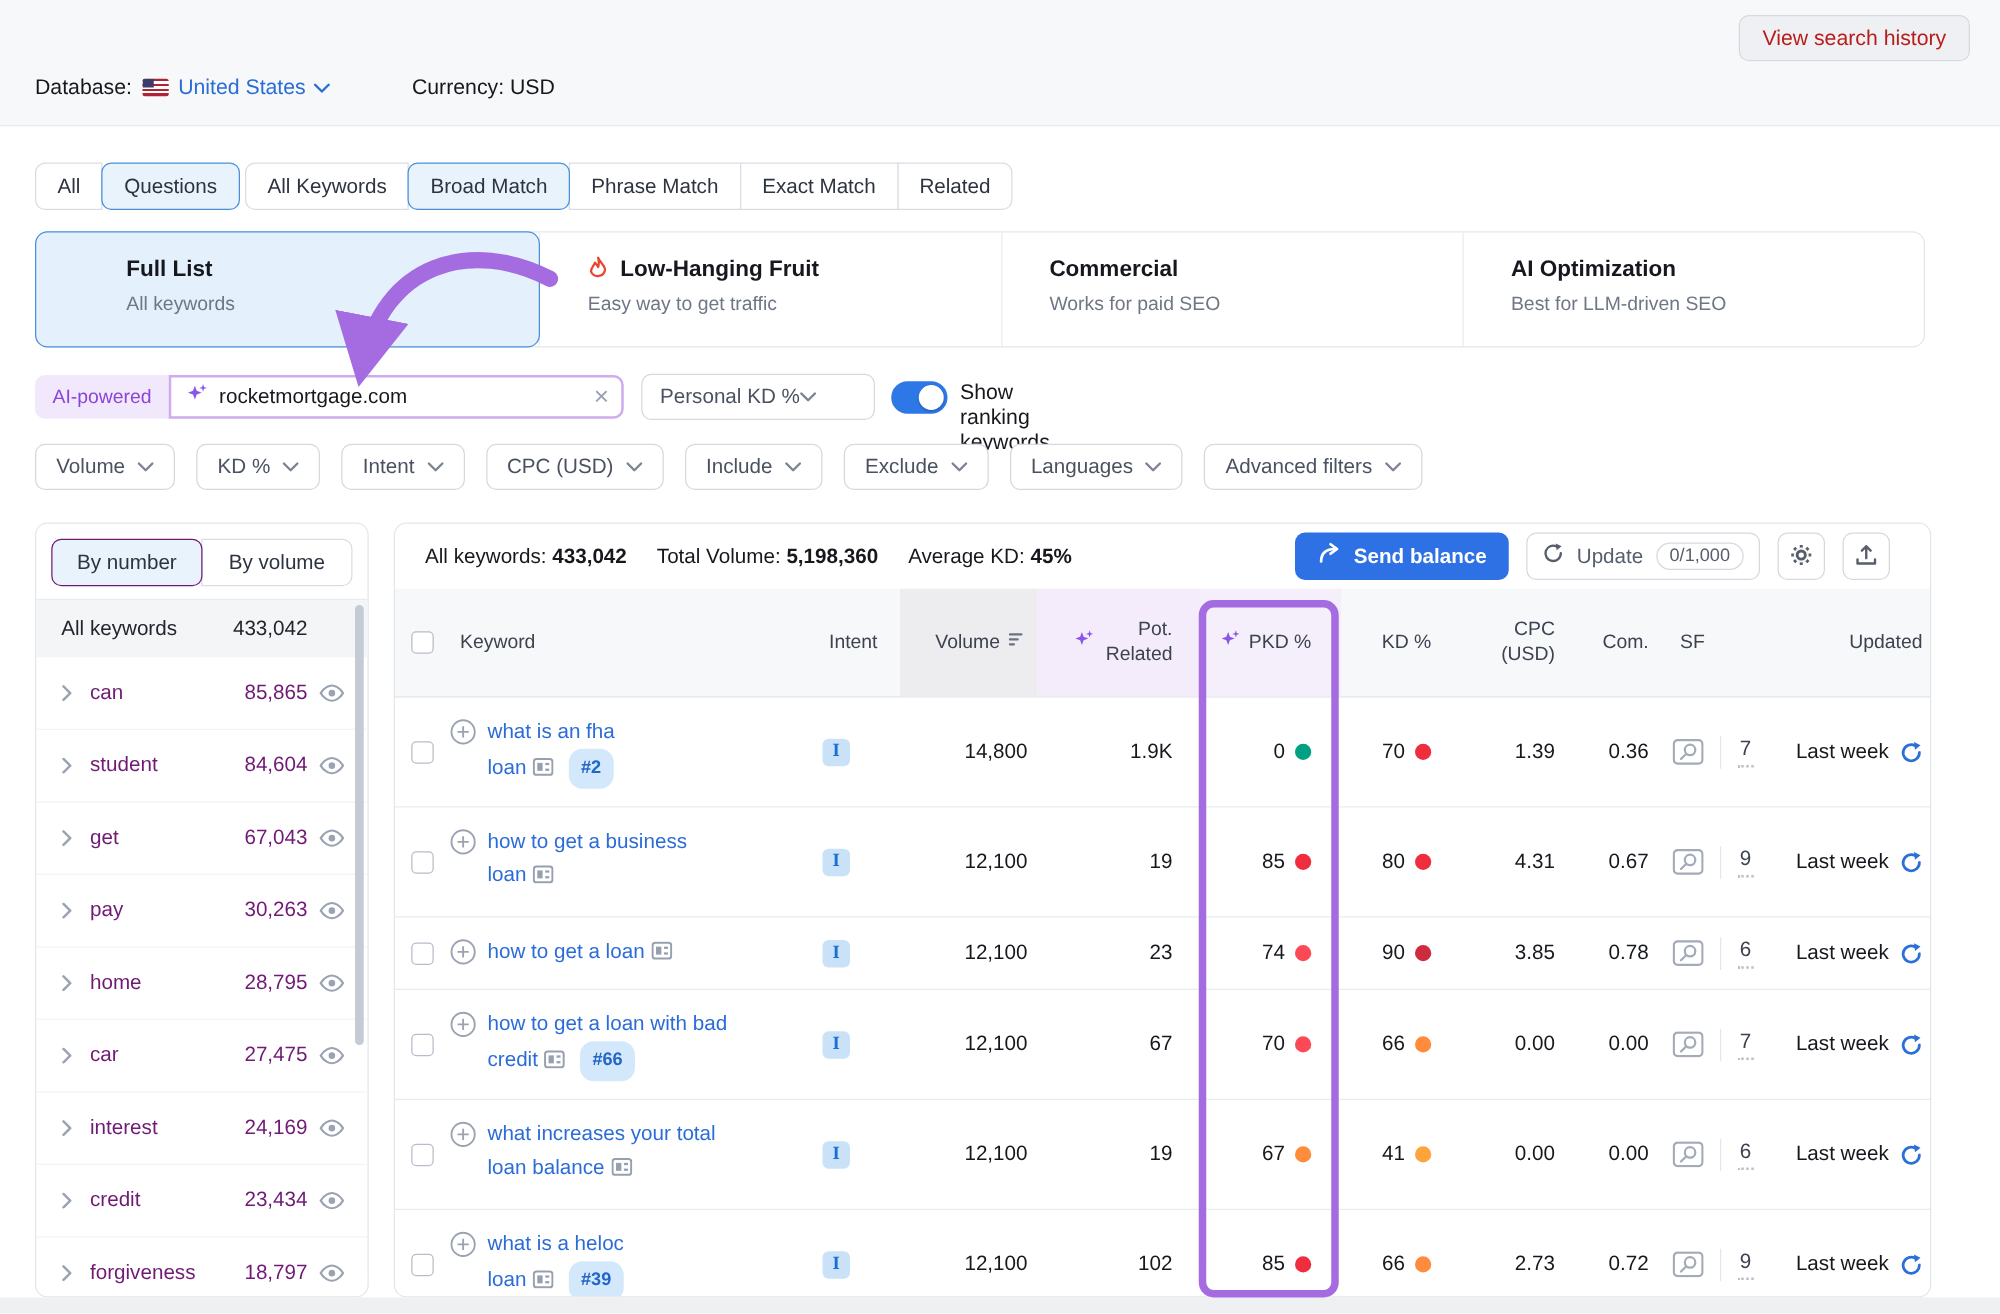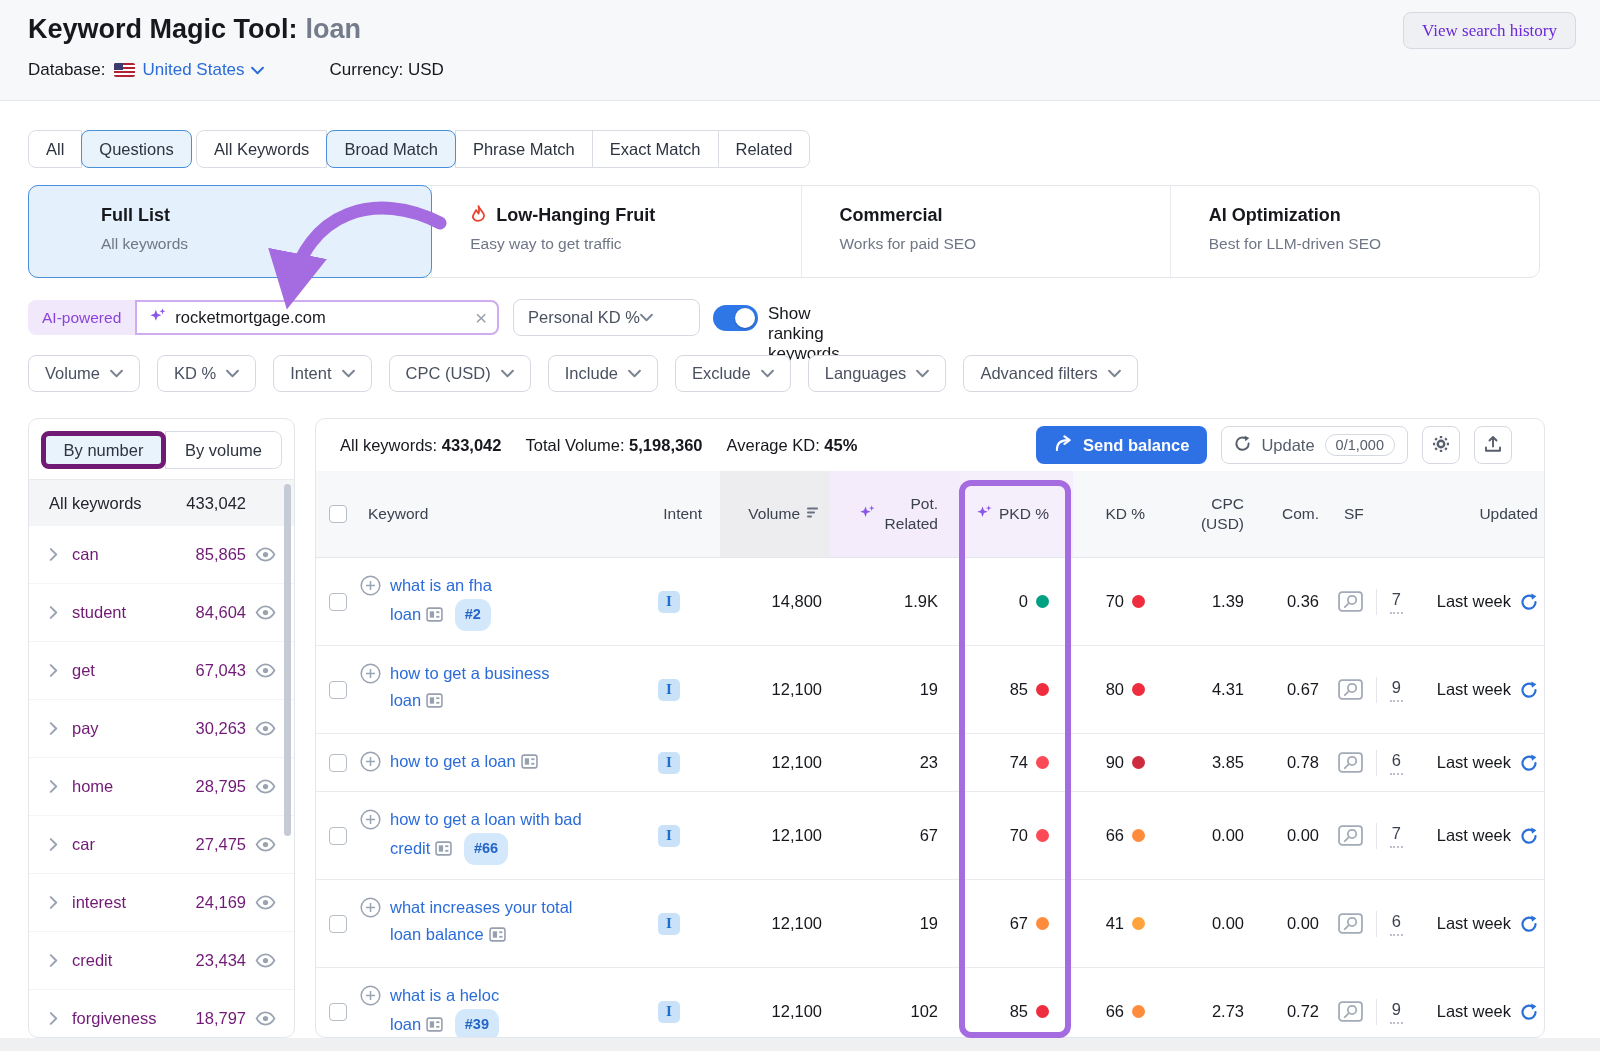--- a/index.html
+++ b/index.html
@@ -11,22 +11,22 @@
   .top-header { position:absolute; left:0; top:0; width:1600px; height:101px; background:#f7f8f9; border-bottom:1px solid #e7e9ed; }
   .title-row { position:absolute; left:28px; top:14px; font-size:27px; font-weight:700; color:#16181d; }
   .title-row .query { color:#747c8c; font-weight:600; margin-left:8px; }
   .db-row { position:absolute; left:28px; top:60px; font-size:17px; display:flex; align-items:center; gap:8px; color:#16181d; }
   .flag { position:relative; width:21px; height:14px; display:inline-block; border-radius:2px; overflow:hidden;
           background:linear-gradient(#b22234 0 14%, #fff 14% 28%, #b22234 28% 42%, #fff 42% 56%, #b22234 56% 70%, #fff 70% 84%, #b22234 84% 100%); }
   .flag::after { content:""; position:absolute; left:0; top:0; width:45%; height:50%; background:#3c3b6e; }
   .db-link { color:#2b6cd9; display:inline-flex; align-items:center; gap:6px; cursor:pointer; }
   .db-link .chev { color:#2b6cd9; display:inline-flex; }
   .currency { margin-left:58px; }
-  .view-history { position:absolute; right:24px; top:12px; height:37px; padding:0 18px; font-size:17px; color:#6d28d9;
-                  background:#eef0f3; border:1px solid #d6dae0; border-radius:8px; cursor:pointer; font-family:Liberation Serif, serif; }
+  .view-history { position:absolute; right:24px; top:12px; height:37px; padding:0 18px; font-size:17px; color:#b91c1c;
+                  background:#eef0f3; border:1px solid #d6dae0; border-radius:8px; cursor:pointer; font-family:Liberation Sans, sans-serif; }
 
   
   .tab-group { position:absolute; top:130px; display:flex; }
   .tg1 { left:28px; } .tg2 { left:196px; }
   .tab { height:38px; padding:0 17px; font-size:16.5px; color:#2d3340; background:#fff; border:1px solid #d9dde3;
          margin-left:-1px; cursor:pointer; font-family:inherit; position:relative; }
   .tab:first-child { border-radius:8px 0 0 8px; margin-left:0; }
   .tab:last-child { border-radius:0 8px 8px 0; }
   .tab:only-child { border-radius:8px; }
   .tab.active { background:#e8f3fc; border:1px solid #4a8fdc; z-index:2; border-radius:8px; }
@@ -64,21 +64,21 @@
   .chev { display:inline-flex; color:#7c8494; }
 
   
   .sidebar { position:absolute; left:28px; top:418px; width:267px; height:620px; background:#fff;
              border:1px solid #e3e6ea; border-radius:10px; overflow:hidden; }
   .side-tabs { display:flex; padding:12px 12px 10px 12px; }
   .side-tab { flex:1; height:38px; font-size:16.5px; color:#2d3340; background:#fff; border:1px solid #d9dde3;
               cursor:pointer; font-family:inherit; margin-left:-1px; }
   .side-tab:first-child { border-radius:8px 0 0 8px; margin-left:0; }
   .side-tab:last-child { border-radius:0 8px 8px 0; }
-  .side-tab.active { background:#e8f3fc; border:5px solid #701a75; border-radius:8px; z-index:2; position:relative; }
+  .side-tab.active { background:#e8f3fc; border:1px solid #701a75; border-radius:8px; z-index:2; position:relative; }
   .side-list { border-top:1px solid #e9ebef; position:relative; }
   .all-row { height:46px; background:#f4f5f7; display:flex; align-items:center; padding:0 48px 0 20px;
              font-size:16.5px; color:#22252e; justify-content:space-between; cursor:pointer; }
   .group-row { height:58px; display:flex; align-items:center; padding:0 18px 0 20px; font-size:16.5px; color:#701a75;
                cursor:pointer; border-bottom:1px solid #f3f4f6; }
   .group-row .gchev { display:inline-flex; color:#9aa3b2; margin-right:14px; }
   .group-row .gname { flex:1; }
   .group-row .gval { margin-right:9px; }
   .eye { display:inline-flex; cursor:pointer; }
   .side-scroll { position:absolute; right:3px; top:65px; width:7px; height:352px; background:#c5cbd4; border-radius:4px; }
@@ -143,23 +143,20 @@
                    border-radius:12px; pointer-events:none; z-index:6; }
   .arrow-ov { position:absolute; left:240px; top:185px; pointer-events:none; z-index:7; }
   .bottom-strip { position:absolute; left:0; bottom:0; width:1600px; height:13px; background:#eef0f2; }
 </style>
 </head>
 <body>
 
 <div class="page">
 
   <div class="top-header">
-    <div class="title-row">
-      <span>Keyword Magic Tool:</span><span class="query">loan</span>
-    </div>
     <div class="db-row">
       <span>Database:</span>
       <span class="flag"></span>
       <span class="db-link">
         <span>United States</span>
         <span class="chev">
             <svg width="13" height="9" viewBox="0 0 12 8">
               <path d="M1 1.5 L6 6.5 L11 1.5" fill="none" stroke="currentColor" stroke-width="1.8" stroke-linecap="round" stroke-linejoin="round"></path>
             </svg>
           </span>

